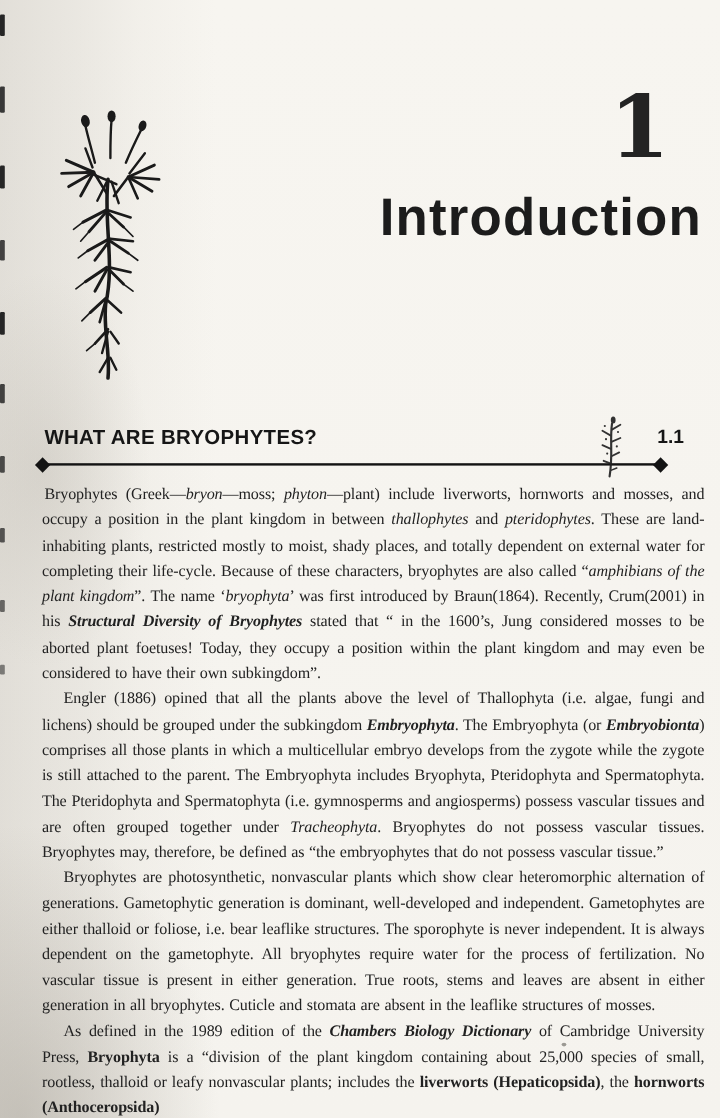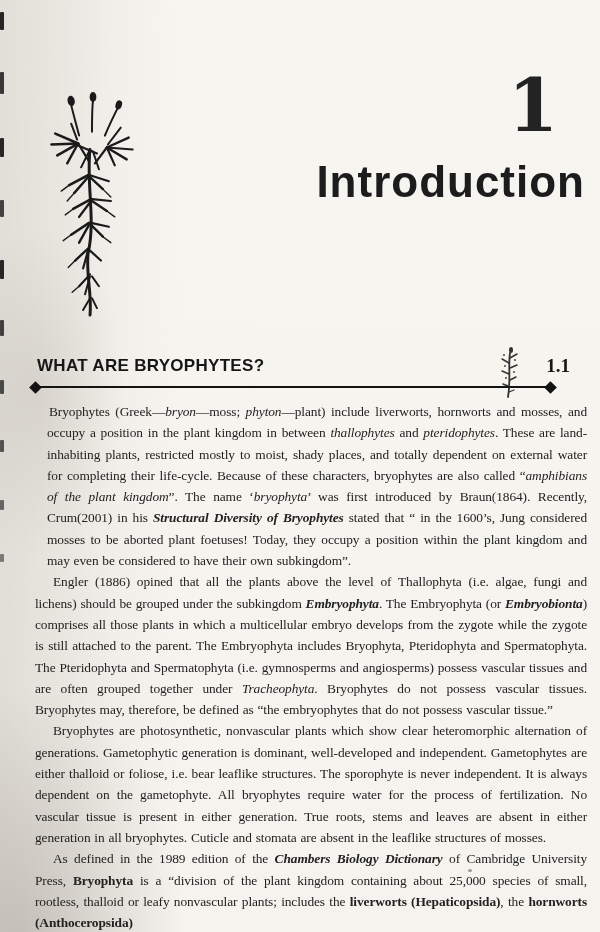--- a/index.html
+++ b/index.html
@@ -32,39 +32,39 @@
     letter-spacing:1px;color:#1c1c1c;
   }
   
   .section-header{
     position:absolute;left:37px;right:30px;top:355px;
     display:flex;align-items:center;
     font-family:"Liberation Sans", sans-serif;font-weight:700;gap:12px;
   }
   .section-title{font-size:17px;letter-spacing:0.3px;color:#161616;}
   .section-spacer{flex:1;}
-  .section-number{font-size:19px;color:#161616;font-family:Liberation Serif, serif;}
+  .section-number{font-size:16px;color:#161616;}
   .section-rule{
     position:absolute;left:31px;right:45px;top:382px;
     display:flex;align-items:center;height:10px;
   }
   .diamond{width:9px;height:9px;background:#131313;transform:rotate(45deg);flex:0 0 auto;}
   .rule-line{flex:1;height:2px;background:#131313;margin:0 -3px;}
   .section-moss-icon{position:absolute;left:496px;top:345px;width:26px;height:58px;z-index:3;}
   .plant-illustration{position:absolute;left:40px;top:90px;width:102px;height:228px;}
   
   .body-text{
     position:absolute;left:35px;right:13px;top:401px;
     font-size:13.4px;line-height:21.3px;
     text-align:justify;
     letter-spacing:-0.1px;word-spacing:0.6px;
     color:#222;
   }
   .body-text p{margin:0;text-indent:18px;}
-  .body-text p.first{text-indent:2px;margin-left:12px;}
+  .body-text p.first{text-indent:2px;}
   .seg-i{font-style:italic;}
   .seg-b{font-weight:bold;}
   .seg-bi{font-weight:bold;font-style:italic;}
   .speck{position:absolute;width:4px;height:3px;background:rgba(80,78,72,0.55);border-radius:50%;}
 </style>
 </head>
 <body>
 
 <div class="page">
 

